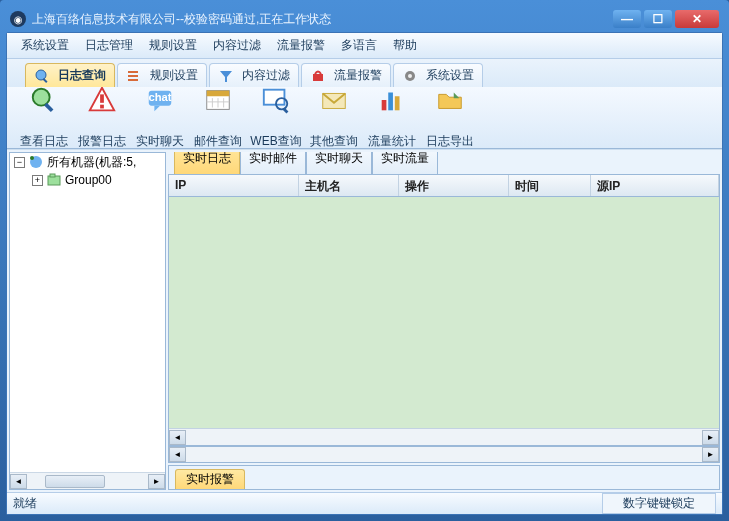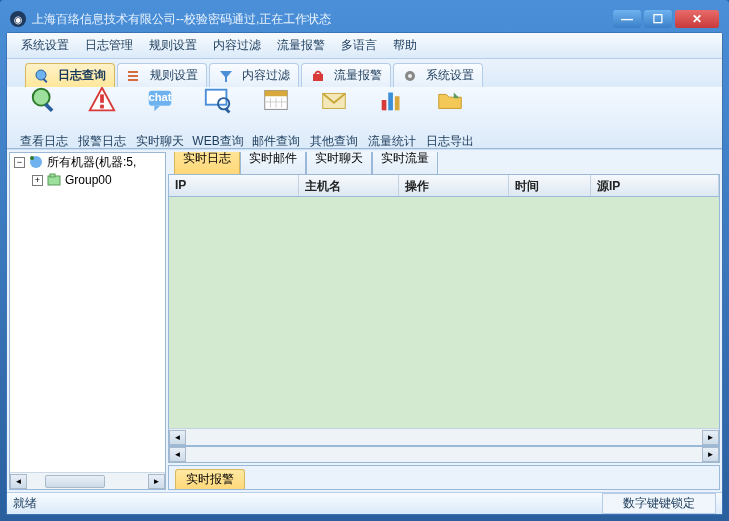--- a/index.html
+++ b/index.html
@@ -146,39 +146,39 @@
               <rect x="4" y="6" width="24" height="16" rx="3" fill="#6fb2f0"></rect>
               <text x="16" y="17" font-size="8" fill="#fff" text-anchor="middle" font-weight="bold">chat</text>
               <polygon points="10,22 10,28 16,22" fill="#6fb2f0"></polygon>
             </svg>
           </div>
         <div class="lbl">实时聊天</div>
       </div>
       <div class="ribbon-btn">
         <div class="ic">
             <svg viewBox="0 0 32 32" width="30" height="30">
-              <rect x="3" y="5" width="22" height="16" fill="#fff" stroke="#4a8fd8" stroke-width="2"></rect>
-              <circle cx="22" cy="20" r="6" fill="none" stroke="#2a5f9e" stroke-width="2"></circle>
-              <rect x="25" y="24" width="6" height="3" fill="#2a5f9e" transform="rotate(45 25 24)"></rect>
-            </svg>
-          </div>
-        <div class="lbl">WEB查询</div>
-      </div>
-      <div class="ribbon-btn">
-        <div class="ic">
-            <svg viewBox="0 0 32 32" width="30" height="30">
               <rect x="4" y="6" width="24" height="20" fill="#fff" stroke="#888"></rect>
               <rect x="4" y="6" width="24" height="6" fill="#d8a83a"></rect>
               <line x1="10" y1="14" x2="10" y2="24" stroke="#ccc"></line>
               <line x1="16" y1="14" x2="16" y2="24" stroke="#ccc"></line>
               <line x1="22" y1="14" x2="22" y2="24" stroke="#ccc"></line>
               <line x1="4" y1="18" x2="28" y2="18" stroke="#ccc"></line>
             </svg>
           </div>
         <div class="lbl">邮件查询</div>
+      </div>
+      <div class="ribbon-btn">
+        <div class="ic">
+            <svg viewBox="0 0 32 32" width="30" height="30">
+              <rect x="3" y="5" width="22" height="16" fill="#fff" stroke="#4a8fd8" stroke-width="2"></rect>
+              <circle cx="22" cy="20" r="6" fill="none" stroke="#2a5f9e" stroke-width="2"></circle>
+              <rect x="25" y="24" width="6" height="3" fill="#2a5f9e" transform="rotate(45 25 24)"></rect>
+            </svg>
+          </div>
+        <div class="lbl">WEB查询</div>
       </div>
       <div class="ribbon-btn">
         <div class="ic">
             <svg viewBox="0 0 32 32" width="30" height="30">
               <rect x="4" y="9" width="24" height="16" fill="#f4e8b8" stroke="#c8a838"></rect>
               <polyline points="4,9 16,19 28,9" fill="none" stroke="#c8a838" stroke-width="2"></polyline>
             </svg>
           </div>
         <div class="lbl">其他查询</div>
       </div>

